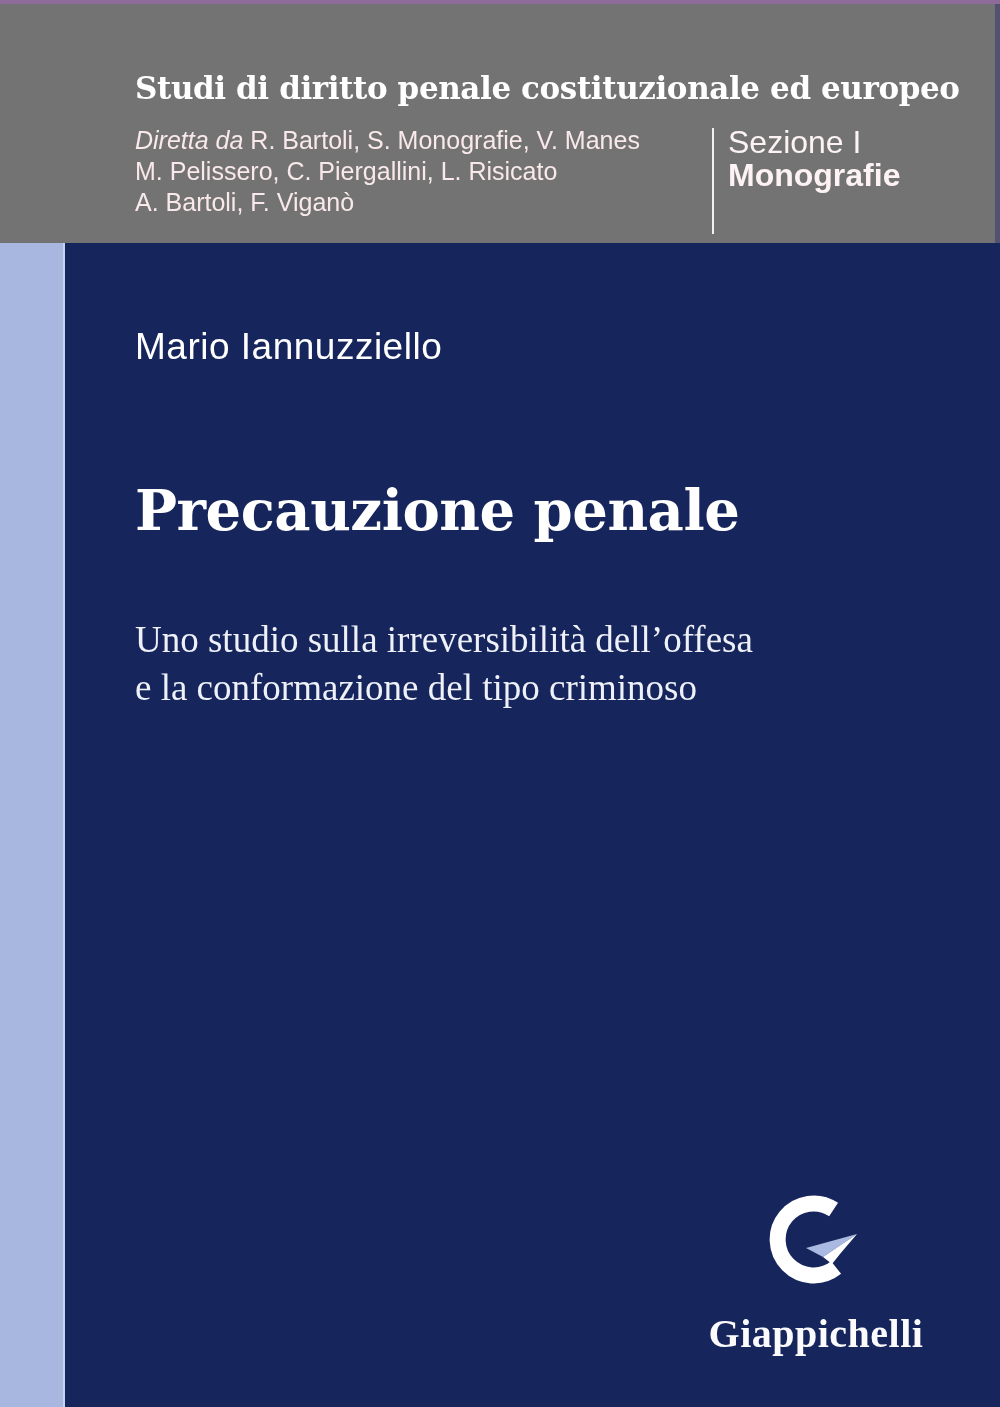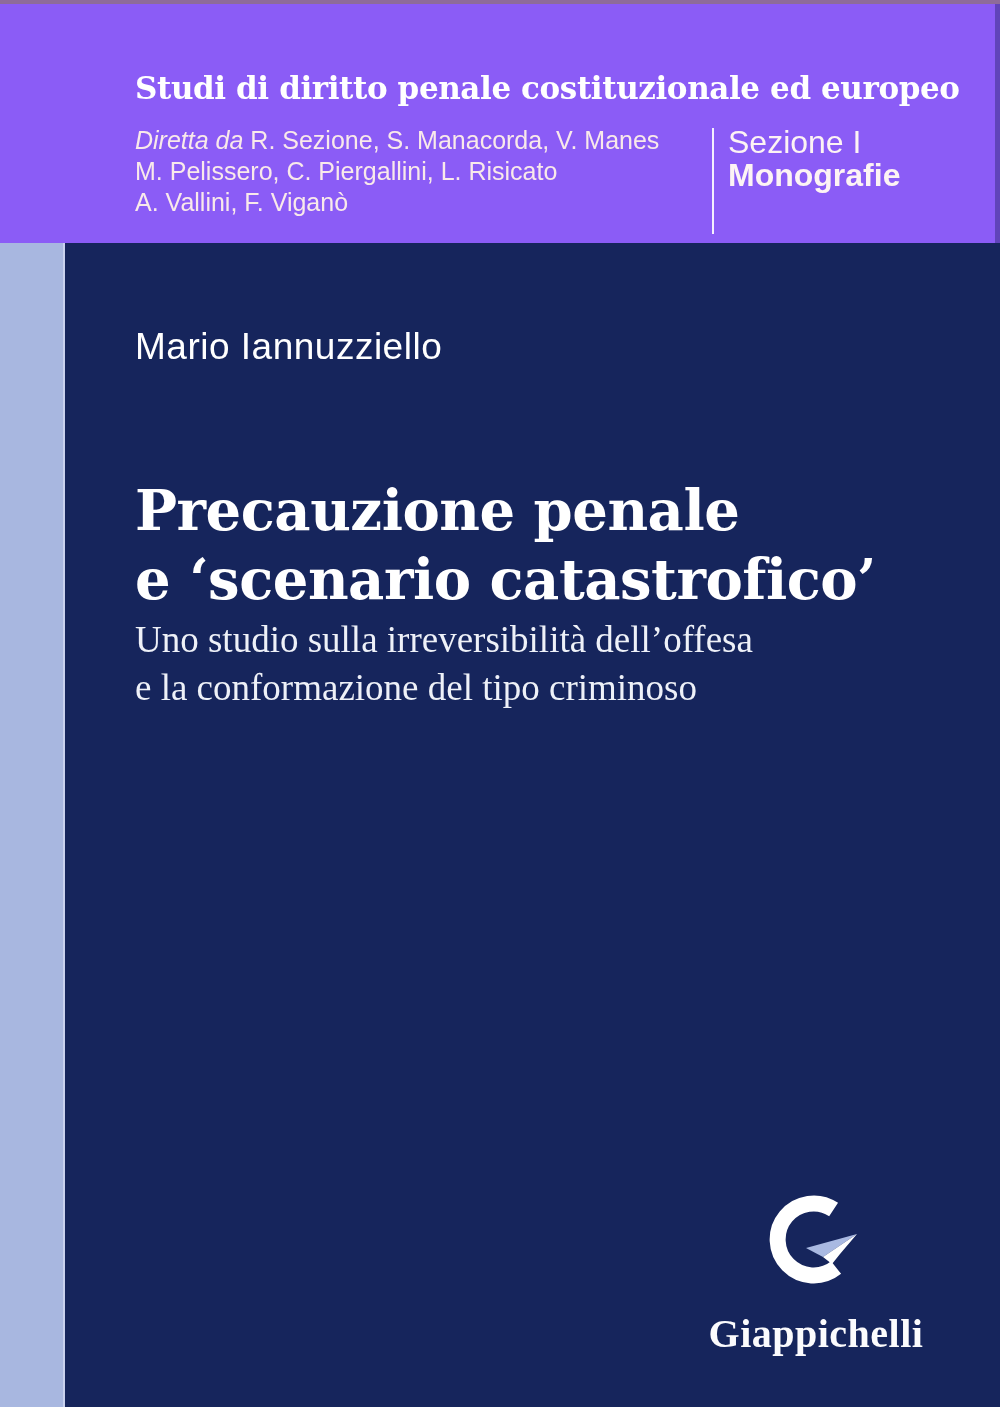--- a/index.html
+++ b/index.html
@@ -17,21 +17,21 @@
   
   .top-edge {
     position: absolute; top: 0; left: 0;
     width: 100%; height: 4px;
     background: #8e6b9a;
   }
   
   .banner {
     position: absolute; top: 4px; left: 0;
     width: 1000px; height: 239px;
-    background: #8b5cf6;
+    background: #737373;
   }
   .banner-right-shade {
     position: absolute; top: 0; right: 0;
     width: 5px; height: 100%;
     background: rgba(45, 40, 110, 0.45);
   }
   .series-title {
     position: absolute; left: 135px; top: 66px;
     margin: 0;
     font-family: "DejaVu Serif", serif;
@@ -115,41 +115,41 @@
 <body>
 
 <div class="cover">
 
   <div class="top-edge"></div>
 
   <header class="banner">
     <h1 class="series-title">Studi di diritto penale costituzionale ed europeo</h1>
 
     <div class="editors">
-      <p><em>Diretta da</em> <span>R. Sezione, S. Manacorda, V. Manes</span></p>
+      <p><em>Diretta da</em> <span>R. Bartoli, S. Monografie, V. Manes</span></p>
       <p>M. Pelissero, C. Piergallini, L. Risicato</p>
-      <p>A. Vallini, F. Viganò</p>
+      <p>A. Bartoli, F. Viganò</p>
     </div>
 
     <div class="banner-divider"></div>
 
     <div class="section">
       <div class="section-label">Sezione I</div>
       <div class="section-value">Monografie</div>
     </div>
 
     <div class="banner-right-shade"></div>
   </header>
 
   <div class="stripe"></div>
 
   <main>
     <div class="author">Mario Iannuzziello</div>
 
-    <h2 class="book-title"><span>Precauzione penale</span><br><span>e ‘scenario catastrofico’</span></h2>
+    <h2 class="book-title"><span>Precauzione penale</span><br></h2>
 
     <p class="book-subtitle"><span>Uno studio sulla irreversibilità dell’offesa</span><br><span>e la conformazione del tipo criminoso</span></p>
 
     <div class="publisher">
       <svg class="g-mark" width="100" height="106" viewBox="0 0 100 106" aria-hidden="true">
 
         <path d="M 67.6 21.5 A 36 36 0 1 0 70.1 79.6" fill="none" stroke="#ffffff" stroke-width="16" stroke-linecap="butt"></path>
 
         <polygon points="91,46 40,60 57,69" fill="#a9b9e2"></polygon>
 

